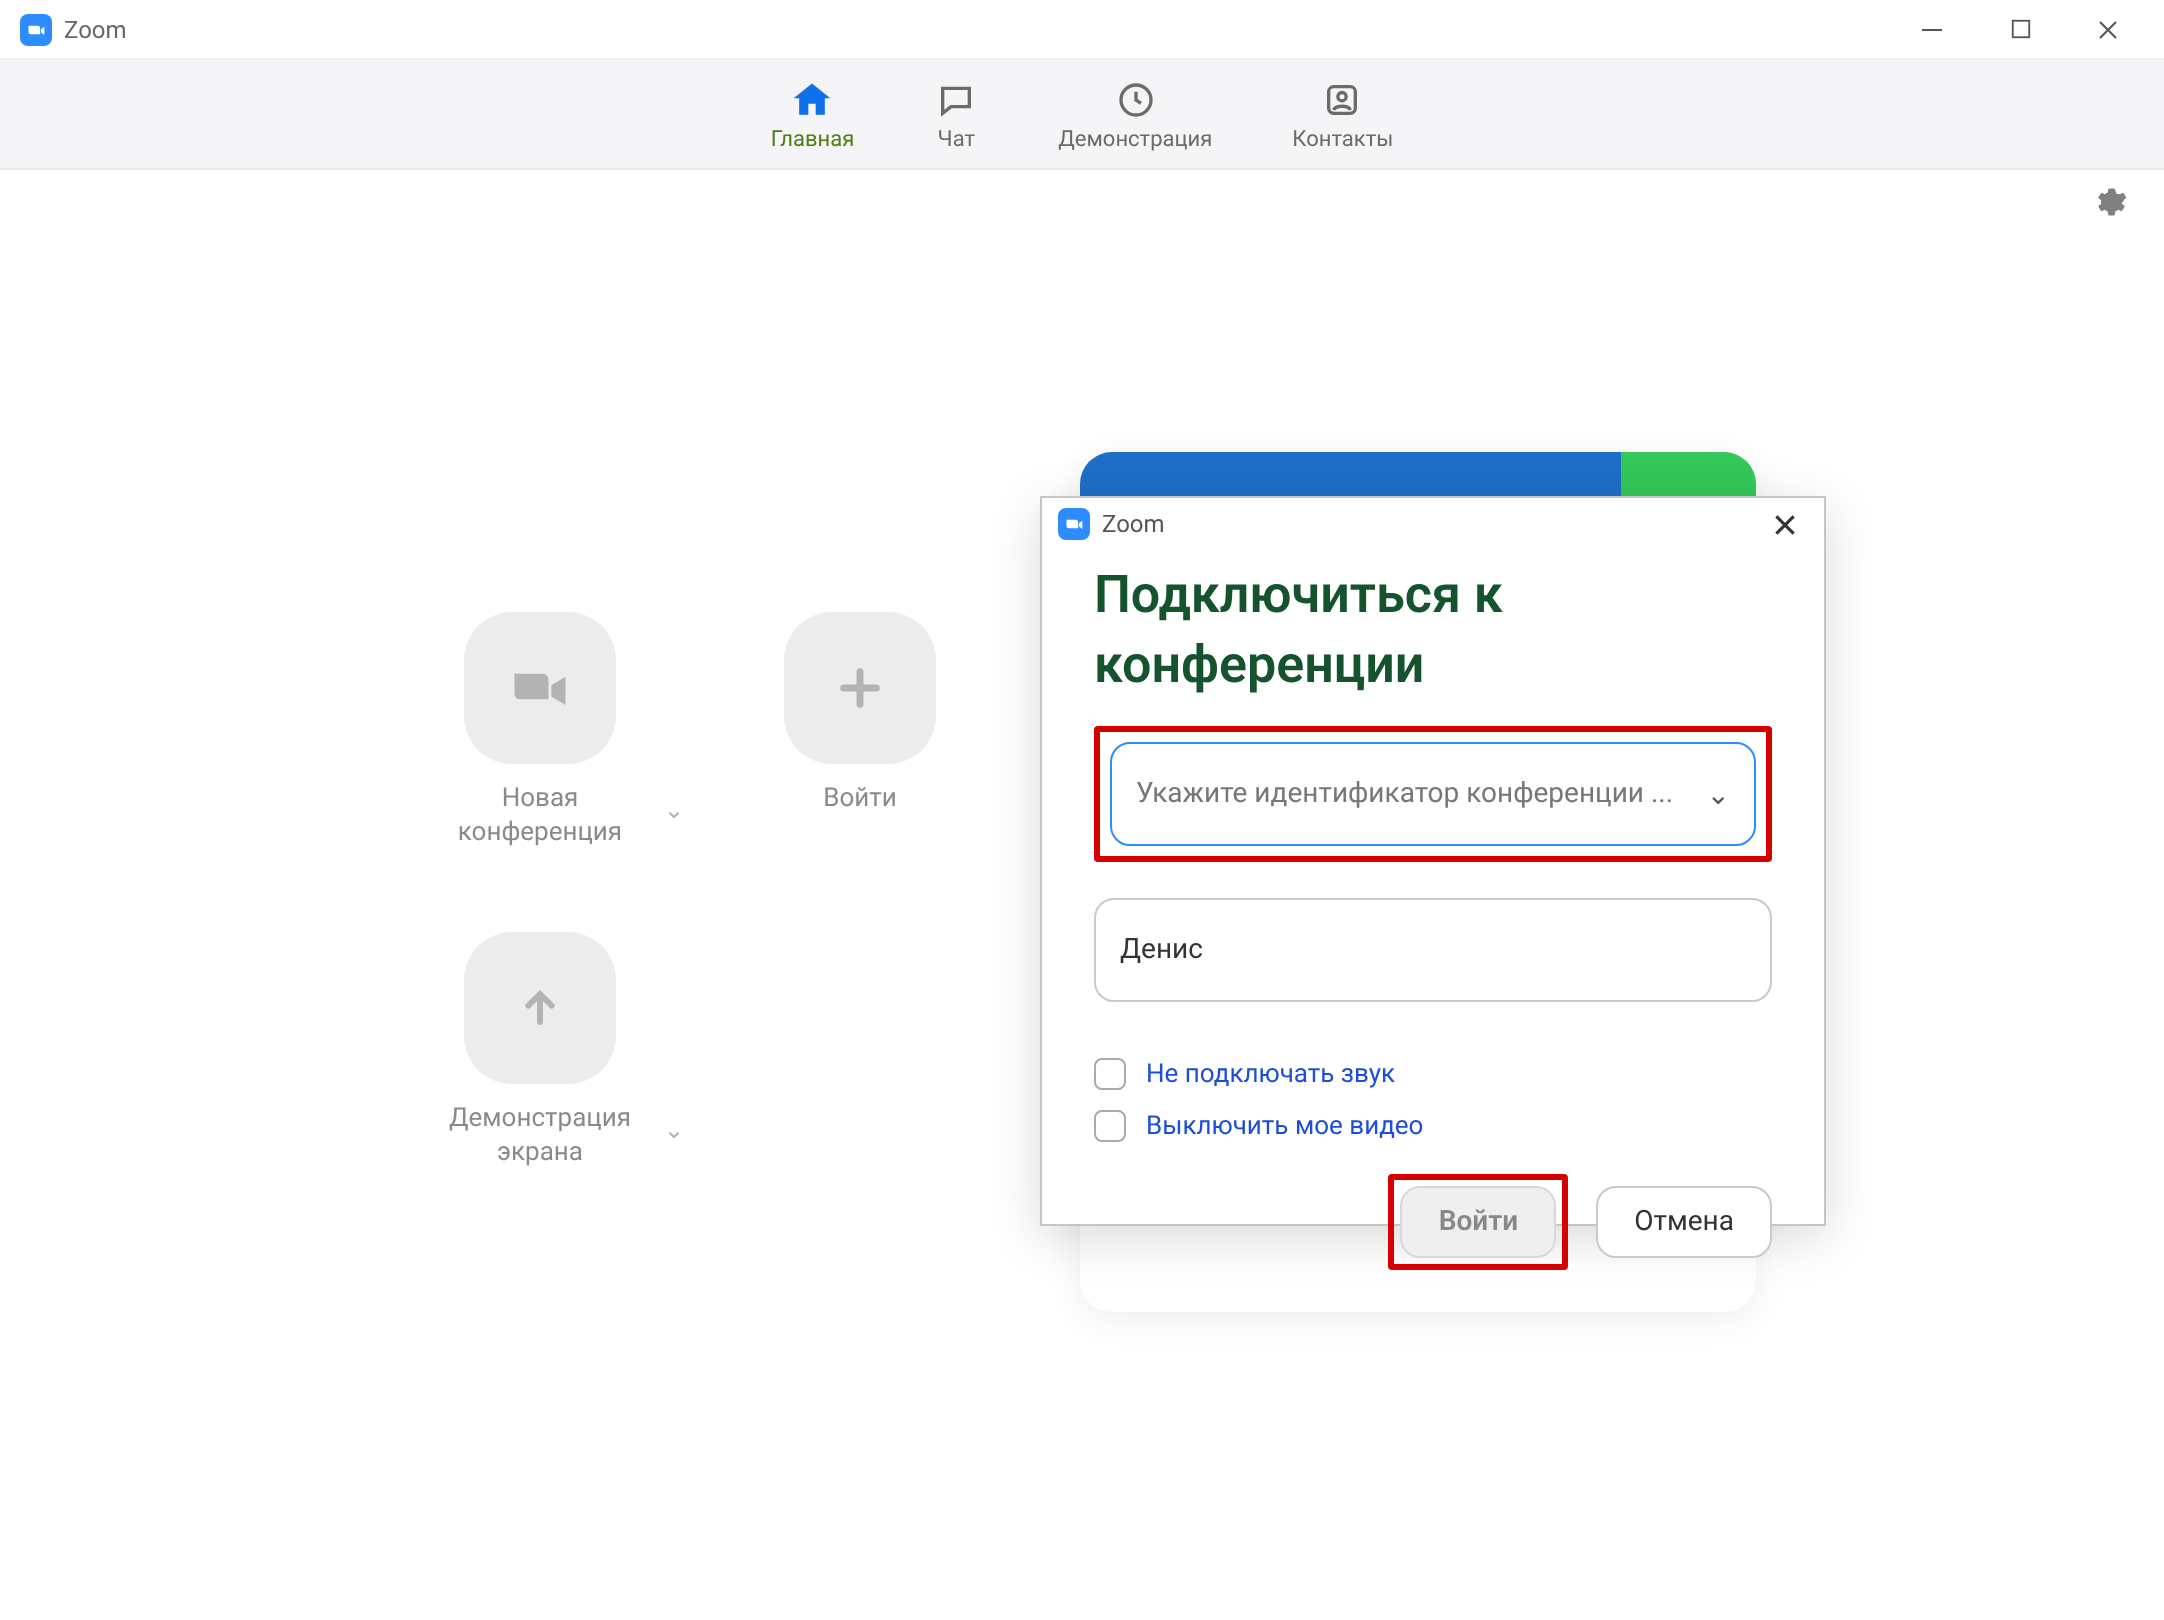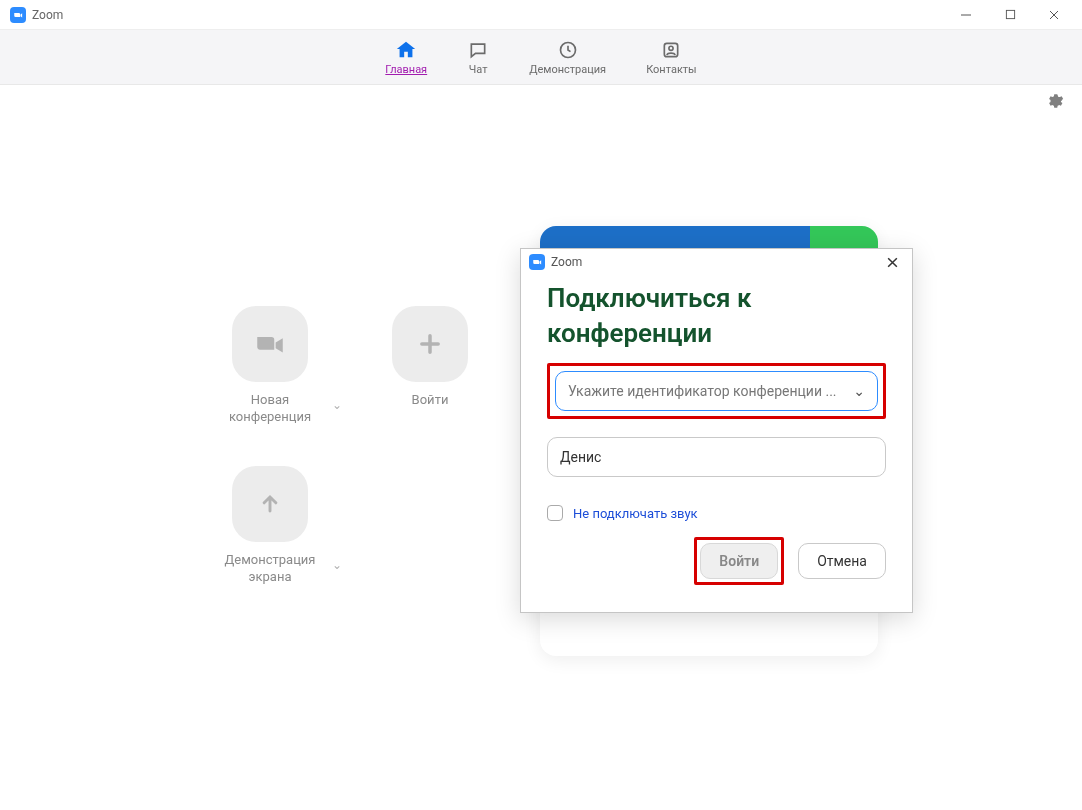--- a/index.html
+++ b/index.html
@@ -11,21 +11,21 @@
     .zoom-icon { width: 16px; height: 16px; background: #2d8cff; border-radius: 4px; display: flex; align-items: center; justify-content: center; }
     .zoom-icon svg { width: 10px; height: 10px; fill: #fff; }
     .titlebar-title { font-size: 12px; color: #666; }
     .win-controls { display: flex; gap: 0; }
     .win-btn { width: 44px; height: 30px; display: flex; align-items: center; justify-content: center; color: #555; cursor: pointer; }
 
     
     .toolbar { height: 55px; display: flex; align-items: center; justify-content: center; position: relative; background: #f5f5f7; border-bottom: 1px solid #e8e8e8; }
     .nav { display: flex; gap: 40px; }
     .nav-item { display: flex; flex-direction: column; align-items: center; gap: 2px; cursor: pointer; color: #6b6b6b; }
-    .nav-item.active { color: #a21caf; text-decoration: underline; }
+    .nav-item.active { color: #4d7c0f; }
     .nav-item .nav-label { font-size: 11px; }
     .nav-ico { width: 22px; height: 22px; display: flex; align-items: center; justify-content: center; }
     .toolbar-right { position: absolute; right: 14px; top: 50%; transform: translateY(-50%); display: flex; align-items: center; gap: 10px; }
     .search { display: flex; align-items: center; background: #ececee; border-radius: 9px; padding: 4px 10px; width: 130px; height: 26px; gap: 6px; color: #888; }
     .search-input { border: none; background: transparent; outline: none; font-size: 13px; color: #555; width: 90px; }
     .avatar { width: 26px; height: 26px; border-radius: 4px; background: linear-gradient(135deg, #c58a3a 40%, #8b5a2b 100%); position: relative; }
     .avatar-dot { position: absolute; top: -3px; right: -3px; width: 10px; height: 10px; background: #e02828; border-radius: 3px; border: 1px solid #fff; }
 
     .settings-row { position: absolute; right: 18px; top: 92px; color: #808080; cursor: pointer; }
 
@@ -47,21 +47,21 @@
     
     .dialog { position: absolute; left: 520px; top: 162px; width: 393px; height: 365px; background: #fff; border: 1px solid #c5c5c5; box-shadow: 0 6px 24px rgba(0,0,0,0.15); }
     .dlg-titlebar { height: 26px; display: flex; align-items: center; justify-content: space-between; padding: 0 8px; }
     .dlg-title-left { display: flex; align-items: center; gap: 6px; }
     .dlg-title { font-size: 12px; color: #555; }
     .dlg-close { width: 24px; height: 24px; display: flex; align-items: center; justify-content: center; cursor: pointer; color: #333; }
     .dlg-body { padding: 6px 26px 14px 26px; }
     .dlg-heading { font-size: 26px; font-weight: 600; color: #14532d; line-height: 1.35; margin-bottom: 12px; }
 
     .highlight-box { border: 3px solid #d60000; padding: 5px; border-radius: 2px; }
-    .field { width: 100%; height: 40px; border: 1px solid #c9c9c9; border-radius: 10px; padding: 0 12px; font-size: 14px; color: #333; display: flex; align-items: center; }
+    .field { width: 100%; height: 52px; border: 1px solid #c9c9c9; border-radius: 10px; padding: 0 12px; font-size: 14px; color: #333; display: flex; align-items: center; }
     .field.combo { justify-content: space-between; border-color: #2d8cff; color: #777; cursor: pointer; }
     .combo-chev { color: #555; font-size: 14px; }
     .hl-id { margin-bottom: 18px; }
     .field.text-input { margin-bottom: 28px; }
     .text-input input { border: none; outline: none; width: 100%; font-size: 14px; color: #333; background: transparent; }
 
     .checks { display: flex; flex-direction: column; gap: 10px; margin-bottom: 16px; }
     .check-row { display: flex; align-items: center; gap: 10px; cursor: pointer; }
     .chkbox { width: 16px; height: 16px; border: 1.5px solid #aaa; border-radius: 4px; }
     .check-label { font-size: 13px; color: #1d4ed8; }
@@ -220,20 +220,24 @@
 
       <div class="field text-input">
         <input value="Денис" style="">
       </div>
 
       <div class="checks">
         <div class="check-row">
           <div class="chkbox"></div>
           <span class="check-label">Не подключать звук</span>
         </div>
+        <div class="check-row">
+          <div class="chkbox"></div>
+          <span class="check-label">Выключить мое видео</span>
+        </div>
       </div>
 
       <div class="dlg-actions">
         <div class="hl-join">
           <div class="btn primary">Войти</div>
         </div>
         <div class="btn">Отмена</div>
       </div>
     </div>
   </div>

